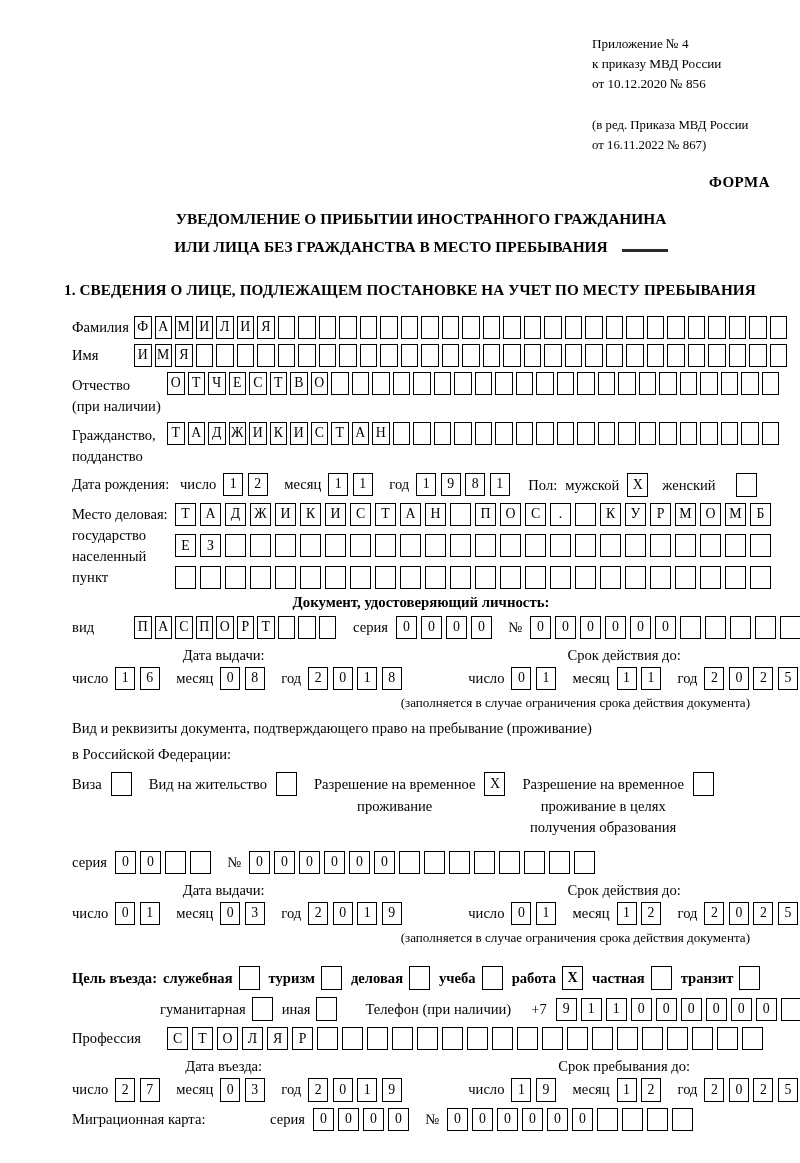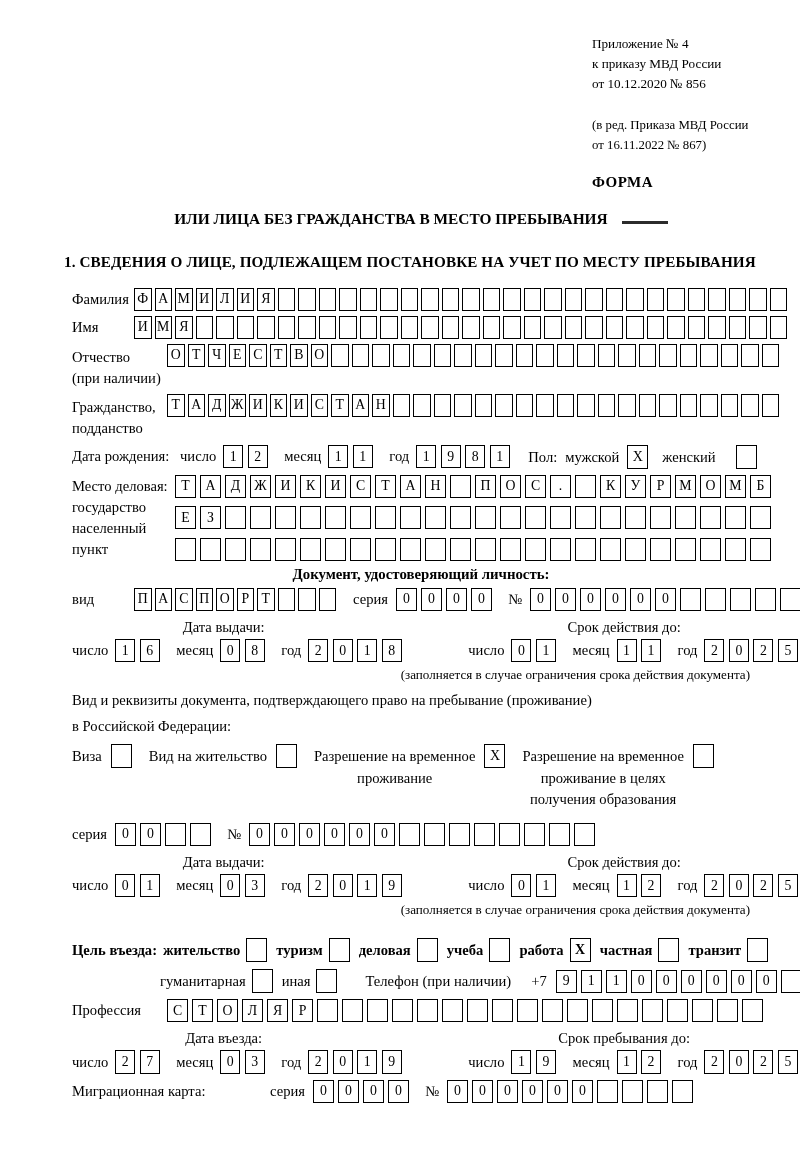--- a/index.html
+++ b/index.html
@@ -7,21 +7,21 @@
   body {
     width:800px; height:1163px; overflow:hidden;
     font-family:"Liberation Serif","DejaVu Serif",serif;
     color:#000; font-size:14.6px;
   }
   .page { width:800px; height:1163px; padding:34px 30px 8px 72px; }
 
   
   .appendix { margin-left:auto; width:178px; font-size:13.2px; line-height:1.5; }
   .appendix .amend { margin-top:23px; font-size:12.8px; }
-  .forma { font-weight:bold; margin-top:16px; font-size:15px; letter-spacing:.5px; }
+  .forma { font-weight:bold; text-align:right; margin-top:16px; font-size:15px; letter-spacing:.5px; }
 
   .title { text-align:center; font-weight:bold; font-size:15.4px; line-height:1.8; margin-top:12px; }
   .tuline { display:inline-block; width:46px; height:3px; background:#2b2b2b; margin-left:14px; }
   .sec { font-weight:bold; font-size:15.2px; margin:20px 0 17px -8px; white-space:nowrap; letter-spacing:.1px; }
 
   
   .frow { display:flex; align-items:flex-start; margin-bottom:5px; }
   .lab { flex:none; padding-top:3px; }
   .w62 { width:62px; } .w95 { width:95px; } .w103 { width:103px; }
   .lab2 div { line-height:21px; } .ml12{margin-left:12px;} .ml14{margin-left:14px;}
@@ -77,20 +77,21 @@
     <div>к приказу МВД России</div>
     <div>от 10.12.2020 № 856</div>
     <div class="amend">
       <div>(в ред. Приказа МВД России</div>
       <div>от 16.11.2022 № 867)</div>
     </div>
     <div class="forma">ФОРМА</div>
   </div>
 
   <div class="title">
+    <div>УВЕДОМЛЕНИЕ О ПРИБЫТИИ ИНОСТРАННОГО ГРАЖДАНИНА</div>
     <div>
       <span>ИЛИ ЛИЦА БЕЗ ГРАЖДАНСТВА В МЕСТО ПРЕБЫВАНИЯ</span><span class="tuline"></span>
     </div>
   </div>
 
   <div class="sec">1. СВЕДЕНИЯ О ЛИЦЕ, ПОДЛЕЖАЩЕМ ПОСТАНОВКЕ НА УЧЕТ ПО МЕСТУ ПРЕБЫВАНИЯ</div>
 
   <div class="frow">
     <span class="lab w62">Фамилия</span>
     <span class="cells">
@@ -510,21 +511,21 @@
         <span class="cell">2</span>
         <span class="cell">5</span>
       </span>
   </div>
   <div class="note">(заполняется в случае ограничения срока действия документа)</div>
 
   <div class="frow purp">
     <span class="lab">Цель въезда:</span>
     <span class="opts-inline">
         <span class="opt">
-          <span class="opt-label">жительство</span>
+          <span class="opt-label">служебная</span>
           <span class="cell cb"></span>
         </span>
         <span class="opt">
           <span class="opt-label">туризм</span>
           <span class="cell cb"></span>
         </span>
         <span class="opt">
           <span class="opt-label">деловая</span>
           <span class="cell cb"></span>
         </span>

